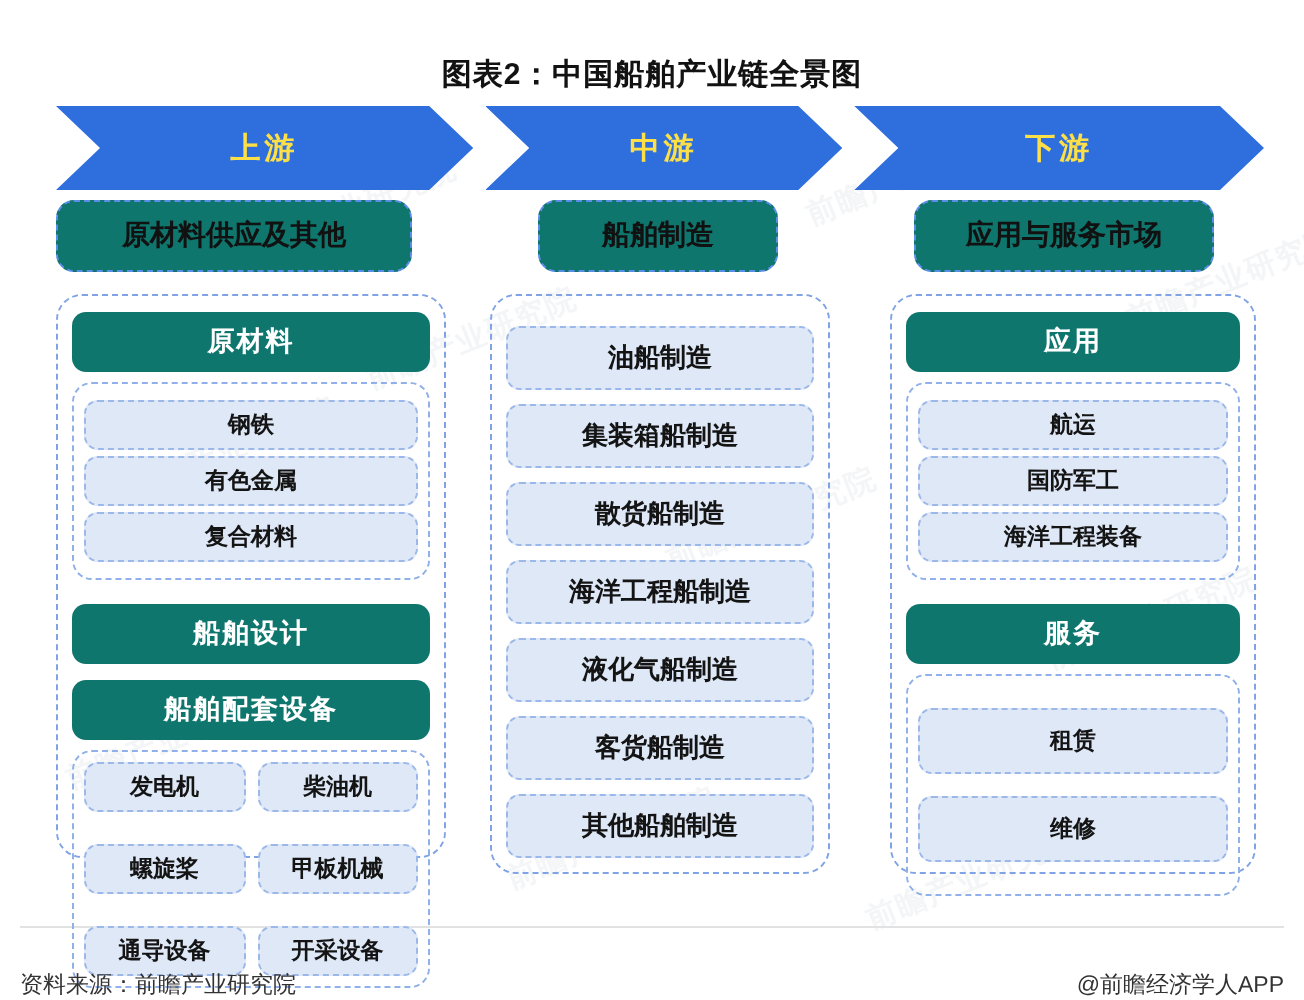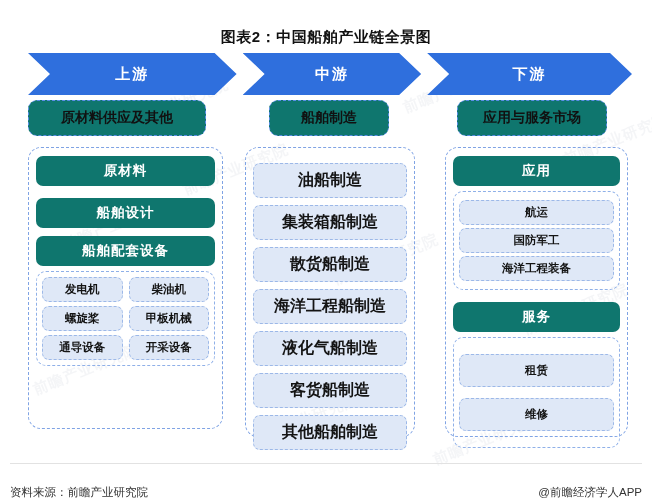--- a/index.html
+++ b/index.html
@@ -57,21 +57,21 @@
     height: 42px;
     display: flex;
     z-index: 3;
   }
   .arrow {
     height: 42px;
     background: #2f6fdd;
     display: flex;
     align-items: center;
     justify-content: center;
-    color: #ffffff;
+    color: #fde047;
     font-size: 15px;
     font-weight: 700;
     letter-spacing: 2px;
     position: relative;
     margin-right: 6px;
     clip-path: polygon(0 0, calc(100% - 22px) 0, 100% 50%, calc(100% - 22px) 100%, 0 100%, 22px 50%);
   }
   .arrow:first-child {
     clip-path: polygon(0 0, calc(100% - 22px) 0, 100% 50%, calc(100% - 22px) 100%, 0 100%, 22px 50%);
   }
@@ -154,34 +154,34 @@
     border: 1.2px dashed #9cb8e8;
     border-radius: 7px;
     color: #141414;
     font-size: 11.5px;
     font-weight: 700;
     text-align: center;
     padding: 4px 3px;
     margin: 3px 0;
   }
   .pill-light.mid-item {
-    font-size: 16px;
+    font-size: 13px;
     padding: 6px 3px;
     margin: 7px 0;
   }
   .pill-light.tall {
     padding: 8px 3px;
     margin: 11px 0;
   }
 
   
   .grid2 {
     display: flex;
     flex-wrap: wrap;
-    gap: 4px 6px;
+    gap: 16px 6px;
   }
   .grid2 .pill-light {
     width: calc(50% - 3px);
     margin: 0;
   }
 
   .spacer-8  { height: 8px; }
   .spacer-12 { height: 12px; }
 
   
@@ -239,20 +239,25 @@
   </div>
 </div>
 
 <div class="columns">
 
   <div class="col col-up">
     <div class="sec-head up">原材料供应及其他</div>
     <div class="outer-box up">
 
       <div class="pill-blue">原材料</div>
+      <div class="sub-box">
+        <div class="pill-light">钢铁</div>
+        <div class="pill-light">有色金属</div>
+        <div class="pill-light">复合材料</div>
+      </div>
 
       <div class="spacer-12"></div>
       <div class="pill-blue">船舶设计</div>
 
       <div class="spacer-8"></div>
       <div class="pill-blue">船舶配套设备</div>
       <div class="sub-box">
         <div class="grid2">
           <div class="pill-light">发电机</div>
           <div class="pill-light">柴油机</div>

